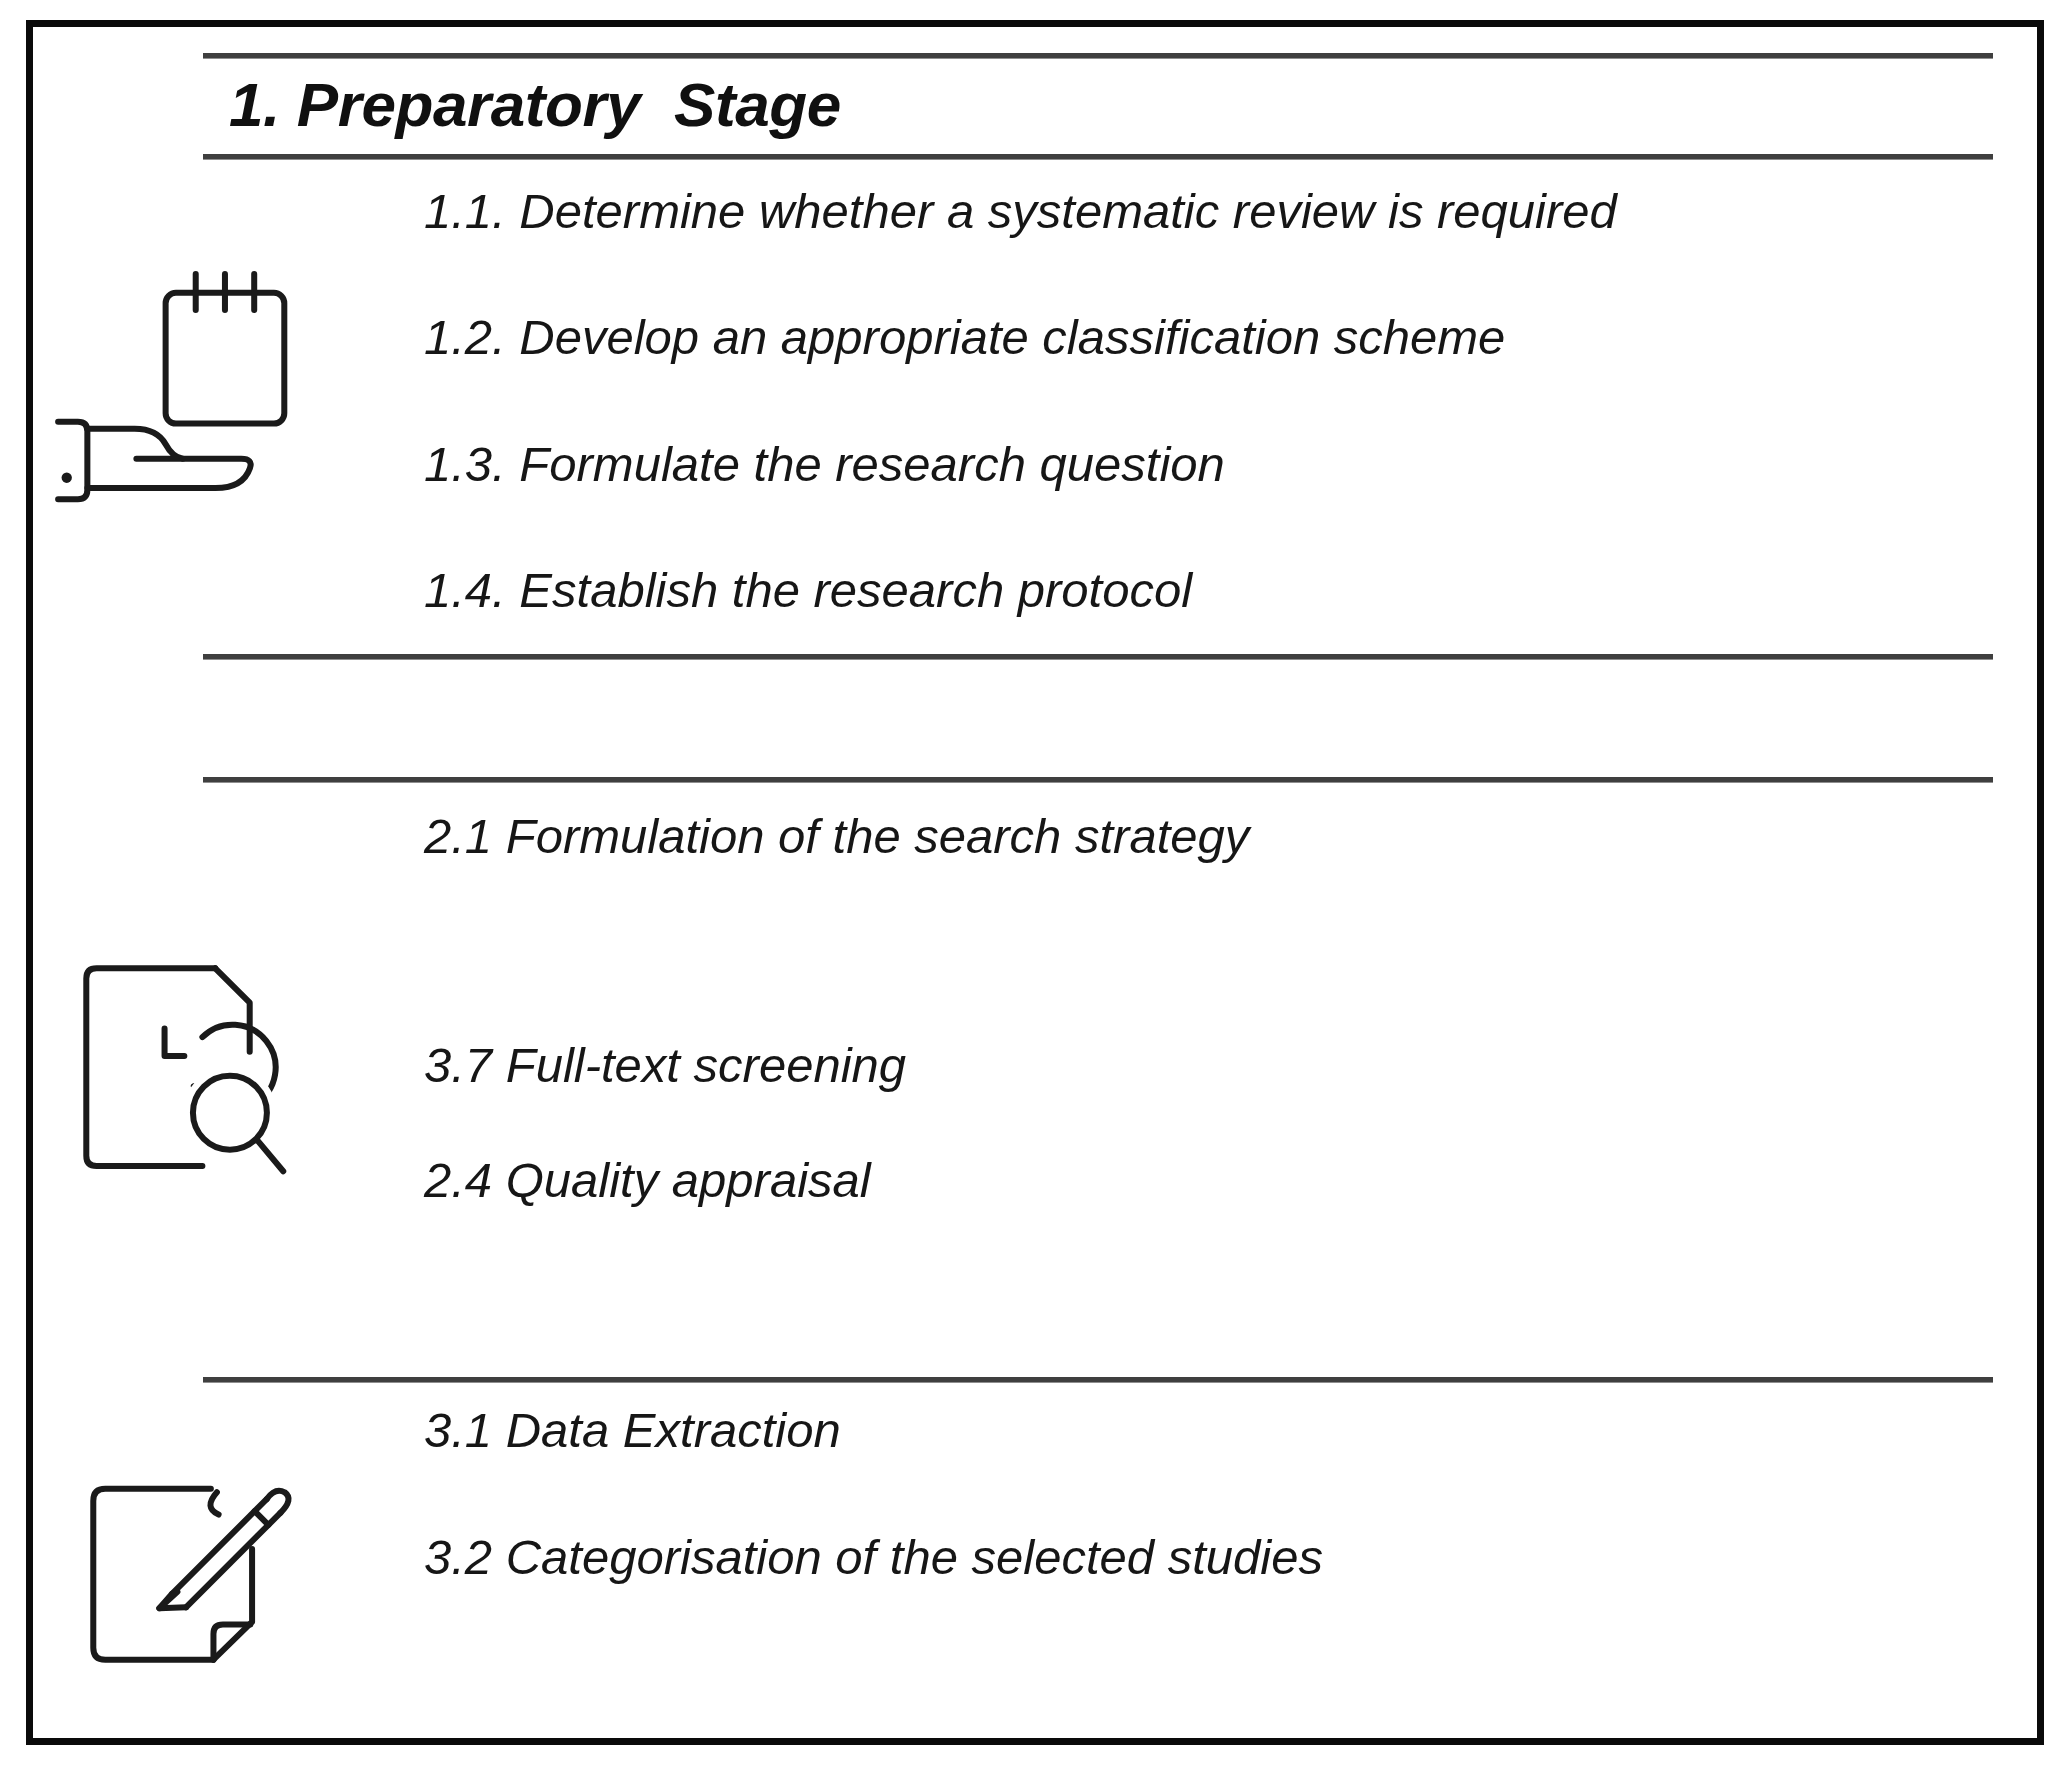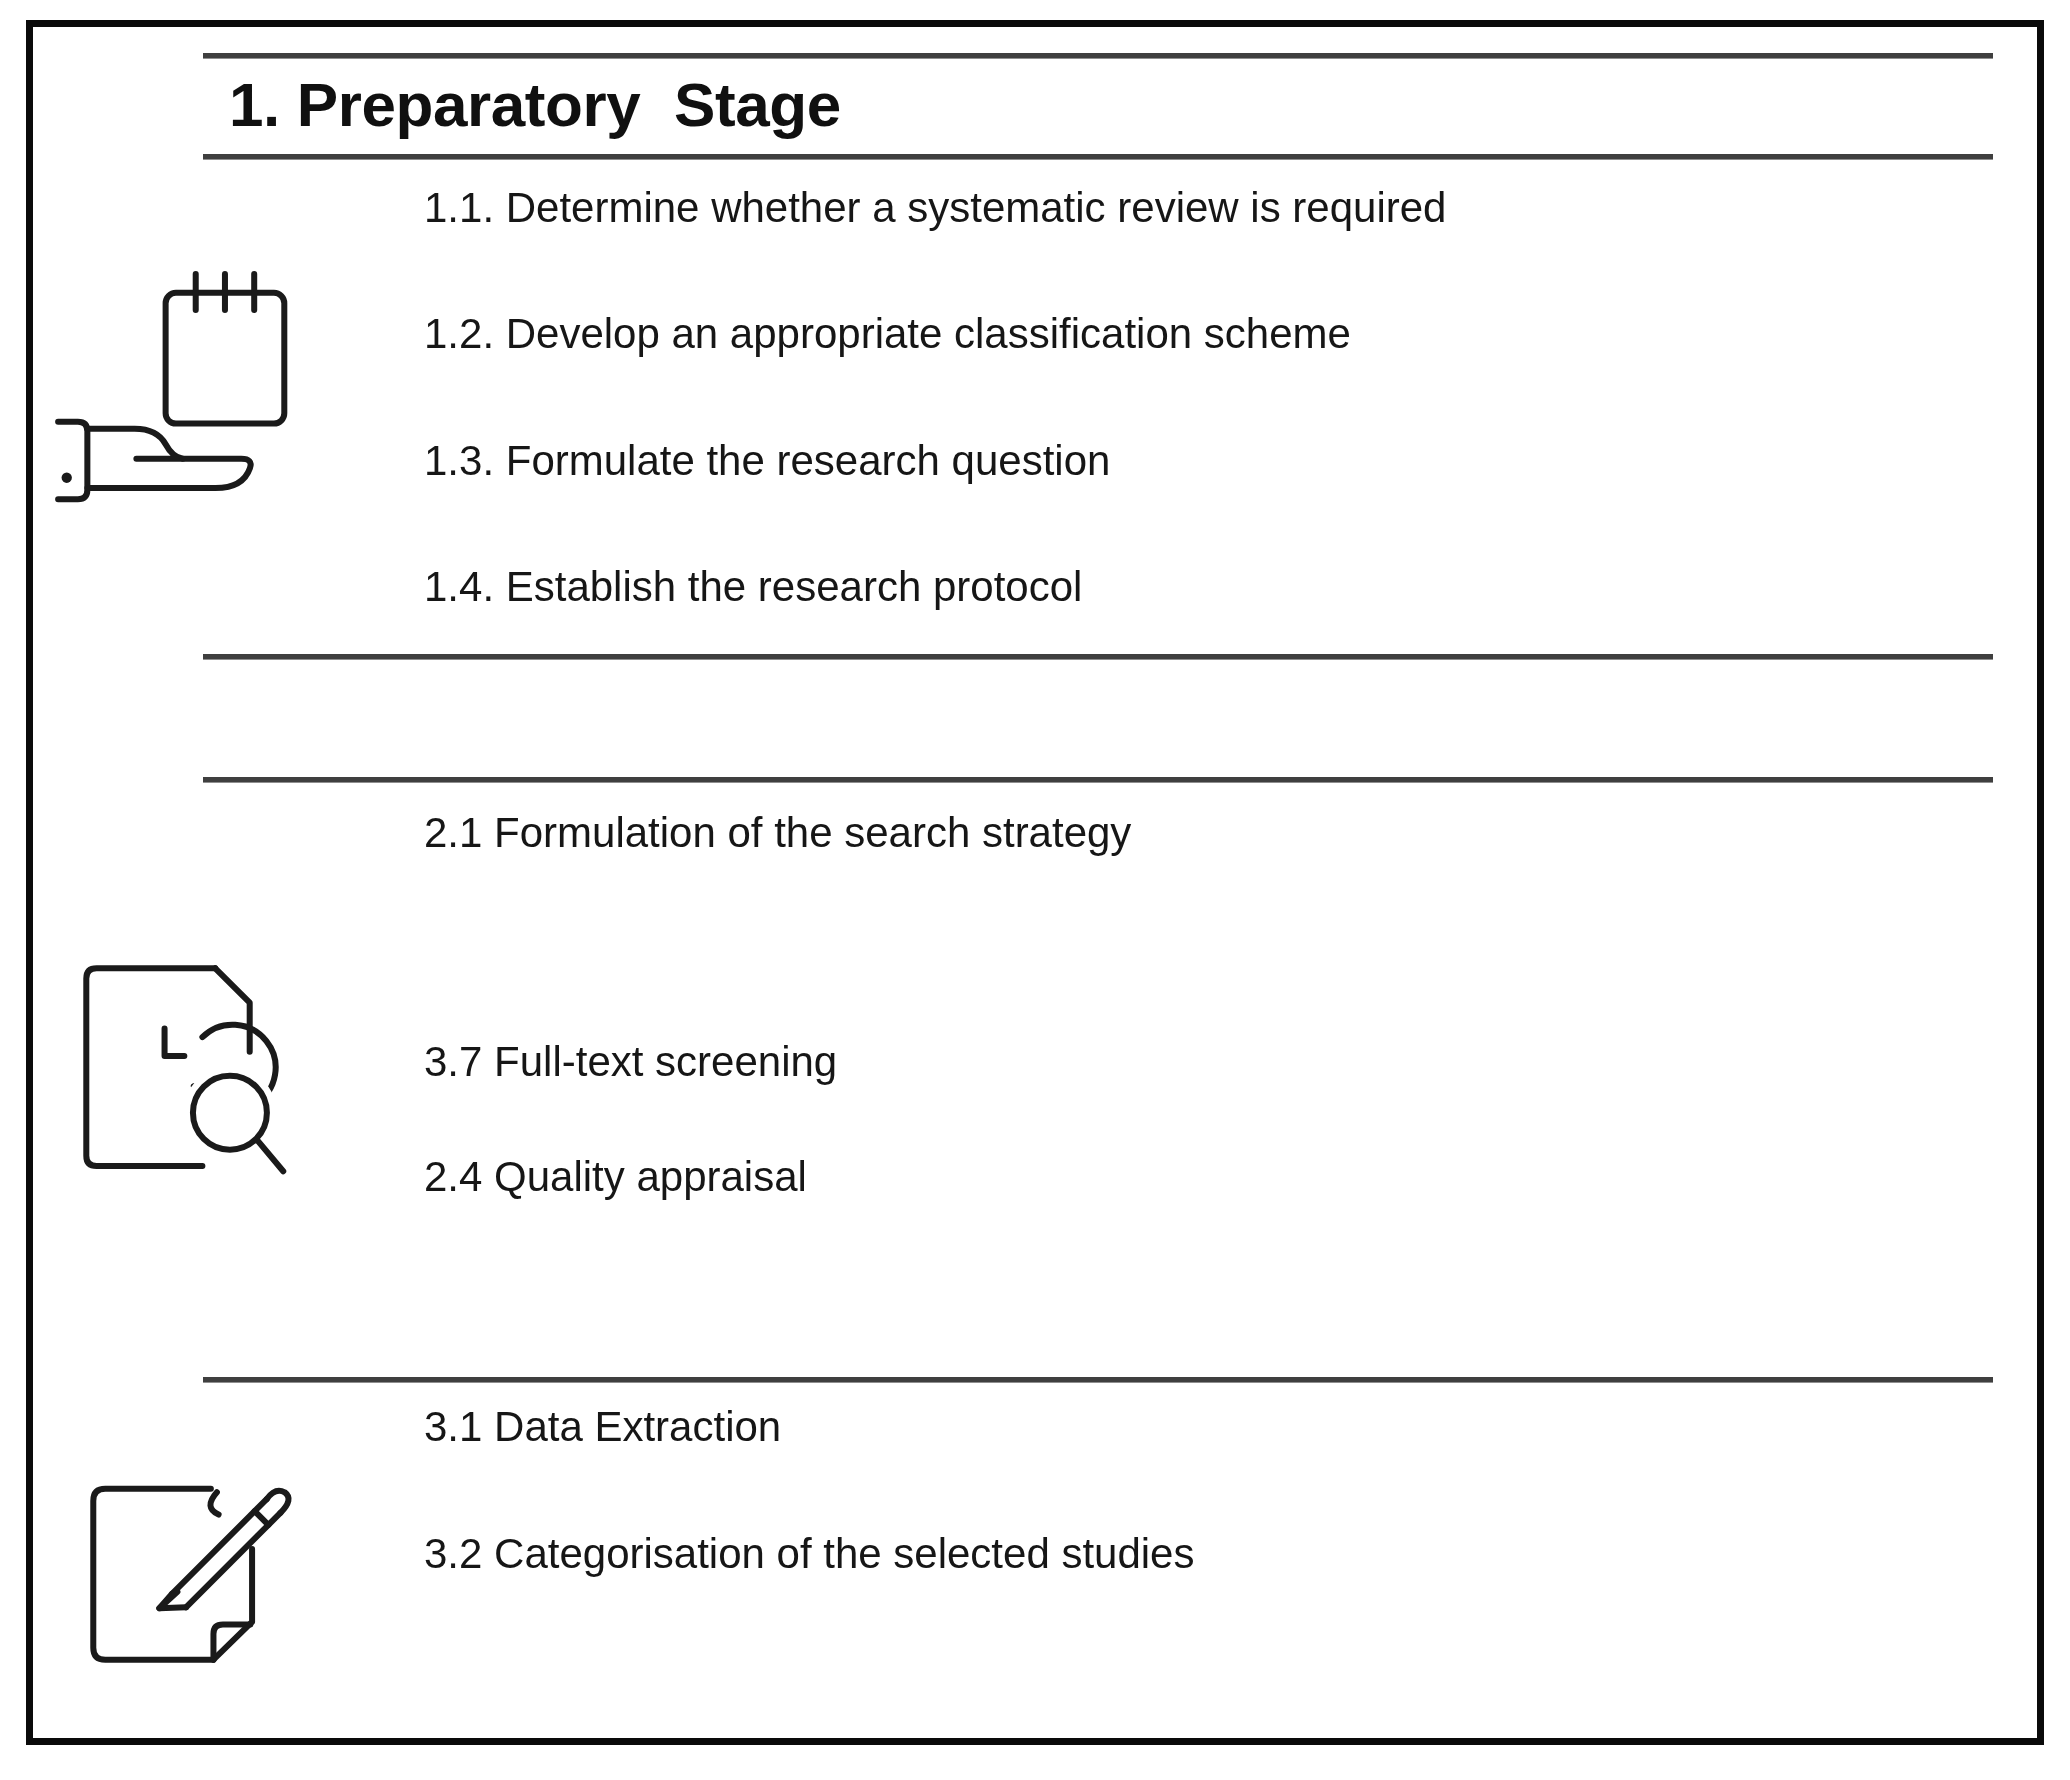--- a/index.html
+++ b/index.html
@@ -1,38 +1,39 @@
 <!DOCTYPE html>
 <html style="font-size:13.8px"><head>
 <meta charset="utf-8">
 <style>
   html,body { margin:0; padding:0; background:#ffffff; }
   .page {
     position:relative; width:2070px; height:1780px;
     background:#ffffff; overflow:hidden;
     font-family:"Liberation Sans", sans-serif;
     color:#141414;
+    font-style:italic;
   }
   .frame {
     position:absolute; left:26px; top:20px;
     width:2018px; height:1725px;
     border:7.7px solid #0a0a0a; box-sizing:border-box;
   }
   .rule {
     position:absolute; left:203px; width:1790px; height:5.2px;
     background:#3f3f3f; border-bottom:1.7px solid #8f8f8f;
   }
   .stage-title {
     position:absolute; left:229px;
     font-size:62px; font-weight:bold; line-height:1.1;
     white-space:pre; color:#101010; letter-spacing:-0.4px;
   }
   .item {
     position:absolute; left:424px;
-    font-size:42px; font-weight:normal; line-height:1.1;
+    font-size:49px; font-weight:normal; line-height:1.1;
     white-space:pre; color:#161616;
   }
   .icon { position:absolute; }
   .icon svg { display:block; }
   .icon path, .icon rect, .icon line, .icon circle {
     fill:none; stroke:#1a1a1a; stroke-width:7;
     stroke-linecap:round; stroke-linejoin:round;
   }
   .icon .fill-dot { fill:#1a1a1a; stroke:none; }
   .icon .white-halo { stroke:#ffffff; stroke-width:22; fill:#ffffff; }

